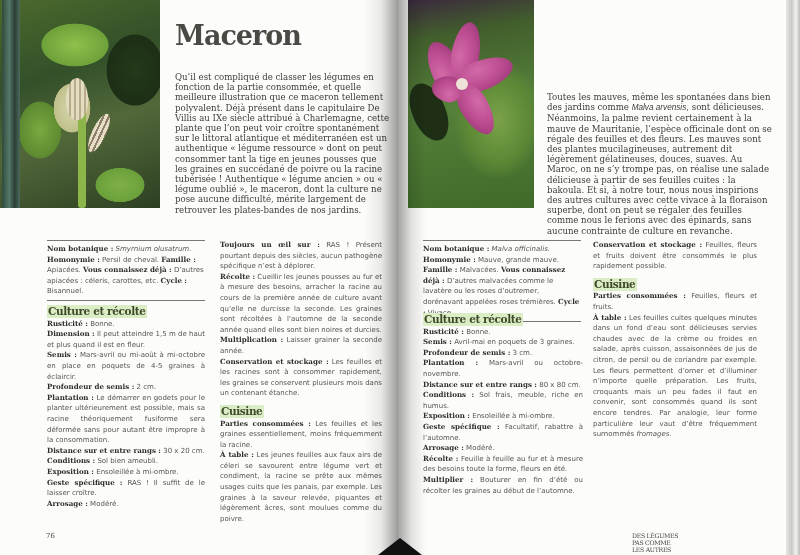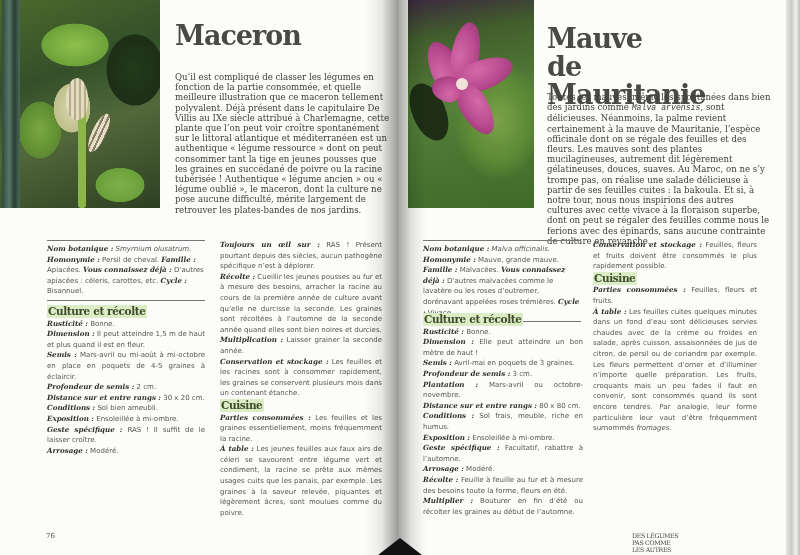--- a/index.html
+++ b/index.html
@@ -56,39 +56,39 @@
   .leaf-dark { position:absolute; left: 4px; top: 82px; width: 34px; height: 60px; background: #1e2f16; border-radius: 40% 60% 40% 60%; transform: rotate(-15deg); }
 
   
   .title { position: absolute; font-family: "DejaVu Serif", serif; font-weight: bold; color: #4a4a45; letter-spacing: -1px; line-height: 1; }
   .title-maceron { left: 175px; top: 22px; font-size: 27px; }
   .title-mauve { left: 547px; top: 25px; font-size: 27px; line-height: 28px; }
 
   .intro { position: absolute; font-family: "DejaVu Serif", serif; font-size: 8.6px; line-height: 10.2px; color: #3d3d3a; }
   .intro-maceron { left: 175px; top: 72px; width: 216px; }
   .intro-mauve { left: 547px; top: 92px; width: 225px; }
-  .intro em { font-family: Liberation Mono, monospace; font-style: italic; font-size: 8.2px; }
+  .intro em { font-family: Liberation Sans, sans-serif; font-style: italic; font-size: 8.2px; }
 
   
   .infobox { position: absolute; border-top: 1px solid #777; border-bottom: 1px solid #777; padding: 3px 0 3px;
     font-family: "DejaVu Sans", sans-serif; font-size: 7px; line-height: 10.6px; color: #555; }
   .infobox-left { left: 47px; top: 240px; width: 158px; }
   .infobox-right { left: 423px; top: 240px; width: 158px; }
-  .infobox b, .col b { font-family: "DejaVu Serif", serif; font-weight: bold; color: #2e2e2c; font-size: 7.1px; font-style: italic; }
+  .infobox b, .col b { font-family: "DejaVu Serif", serif; font-weight: bold; color: #2e2e2c; font-size: 7.1px; }
   .infobox i { font-style: italic; margin-top: 37px; }
 
   .col { position: absolute; font-family: "DejaVu Sans", sans-serif; font-size: 7px; line-height: 10.6px; color: #555; text-align: justify; }
   .col p { margin: 0; }
   .col-l1 { left: 47px; top: 305px; width: 158px; }
   .col-l2 { left: 220px; top: 240px; width: 162px; }
   .col-r1 { left: 423px; top: 313px; width: 160px; }
   .col-r2 { left: 593px; top: 240px; width: 164px; }
 
   .section-head { display: inline-block; font-family: "DejaVu Serif", serif; font-weight: bold; font-size: 10.5px; line-height: 13px;
-    color: #3f4a2a; background: #dbedc4; padding: 0 2px 0 1px; letter-spacing: -0.4px; }
+    color: #3f4a2a; background: #dbedc4; padding: 0 2px 0 1px; margin-top: 6px; letter-spacing: -0.4px; }
   .section-head.first { margin-top: 0; }
 
   .folio { position: absolute; top: 532px; font-family: "DejaVu Serif", serif; font-size: 7px; color: #444; }
   .folio-left { left: 46px; }
   .folio-right-num { left: 763px; margin-left: 48px; }
   .running-head { position: absolute; left: 632px; top: 532px; font-family: "DejaVu Serif", serif; font-size: 6.2px; color: #444; letter-spacing: -0.3px; }
 </style>
 </head>
 <body>
 
@@ -117,20 +117,21 @@
       <b>Cycle :</b>
       <span>Bisannuel.</span>
     </div>
 
     <div class="col col-l1">
       <div class="section-head first">Culture et récolte</div>
       <p><b>Rusticité :</b> <span>Bonne.</span></p>
       <p><b>Dimension :</b> <span>Il peut atteindre 1,5 m de haut et plus quand il est en fleur.</span></p>
       <p><b>Semis :</b> <span>Mars-avril ou mi-août à mi-octobre en place en poquets de 4-5 graines à éclaircir.</span></p>
       <p><b>Profondeur de semis :</b> <span>2 cm.</span></p>
+      <p><b>Plantation :</b> <span>Le démarrer en godets pour le planter ultérieurement est possible, mais sa racine théoriquement fusiforme sera déformée sans pour autant être impropre à la consommation.</span></p>
       <p><b>Distance sur et entre rangs :</b> <span>30 x 20 cm.</span></p>
       <p><b>Conditions :</b> <span>Sol bien ameubli.</span></p>
       <p><b>Exposition :</b> <span>Ensoleillée à mi-ombre.</span></p>
       <p><b>Geste spécifique :</b> <span>RAS ! Il suffit de le laisser croître.</span></p>
       <p><b>Arrosage :</b> <span>Modéré.</span></p>
     </div>
 
     <div class="col col-l2">
       <p><b>Toujours un œil sur :</b> <span>RAS ! Présent pourtant depuis des siècles, aucun pathogène spécifique n’est à déplorer.</span></p>
       <p><b>Récolte :</b> <span>Cueillir les jeunes pousses au fur et à mesure des besoins, arracher la racine au cours de la première année de culture avant qu’elle ne durcisse la seconde. Les graines sont récoltées à l’automne de la seconde année quand elles sont bien noires et durcies.</span></p>
@@ -152,43 +153,38 @@
       <div class="petal p2"></div>
       <div class="petal p3"></div>
       <div class="petal p4"></div>
       <div class="petal p5"></div>
       <div class="flower-center"></div>
     </div>
     <div class="gutter-shade-right"></div>
     <div class="edge-right"></div>
   </div>
 
-  <h1 class="title title-mauve">
-    <span>Mauve</span><br>
-    <span>de Mauritanie</span>
-  </h1>
   <p class="intro intro-mauve"><span>Toutes les mauves, même les spontanées dans bien des jardins comme </span><em>Malva arvensis</em><span>, sont délicieuses. Néanmoins, la palme revient certainement à la mauve de Mauritanie, l’espèce officinale dont on se régale des feuilles et des fleurs. Les mauves sont des plantes mucilagineuses, autrement dit légèrement gélatineuses, douces, suaves. Au Maroc, on ne s’y trompe pas, on réalise une salade délicieuse à partir de ses feuilles cuites : la bakoula. Et si, à notre tour, nous nous inspirions des autres cultures avec cette vivace à la floraison superbe, dont on peut se régaler des feuilles comme nous le ferions avec des épinards, sans aucune contrainte de culture en revanche.</span></p>
 
   <div class="infobox infobox-right">
     <b>Nom botanique :</b>
     <i>Malva officinalis.</i>
     <b>Homonymie :</b>
     <span>Mauve, grande mauve.</span>
     <b>Famille :</b>
     <span>Malvacées.</span>
     <b>Vous connaissez déjà :</b>
     <span>D’autres malvacées comme le lavatère ou les roses d’outremer, dorénavant appelées roses trémières.</span>
     <b>Cycle :</b>
     <span>Vivace.</span>
   </div>
 
   <div class="col col-r1">
     <div class="section-head first">Culture et récolte</div>
     <p><b>Rusticité :</b> <span>Bonne.</span></p>
-    <p><b>Dimension :</b> <span>Elle peut atteindre un bon mètre de haut !</span></p>
     <p><b>Semis :</b> <span>Avril-mai en poquets de 3 graines.</span></p>
     <p><b>Profondeur de semis :</b> <span>3 cm.</span></p>
     <p><b>Plantation :</b> <span>Mars-avril ou octobre-novembre.</span></p>
     <p><b>Distance sur et entre rangs :</b> <span>80 x 80 cm.</span></p>
     <p><b>Conditions :</b> <span>Sol frais, meuble, riche en humus.</span></p>
     <p><b>Exposition :</b> <span>Ensoleillée à mi-ombre.</span></p>
     <p><b>Geste spécifique :</b> <span>Facultatif, rabattre à l’automne.</span></p>
     <p><b>Arrosage :</b> <span>Modéré.</span></p>
     <p><b>Récolte :</b> <span>Feuille à feuille au fur et à mesure des besoins toute la forme, fleurs en été.</span></p>
     <p><b>Multiplier :</b> <span>Bouturer en fin d’été ou récolter les graines au début de l’automne.</span></p>

